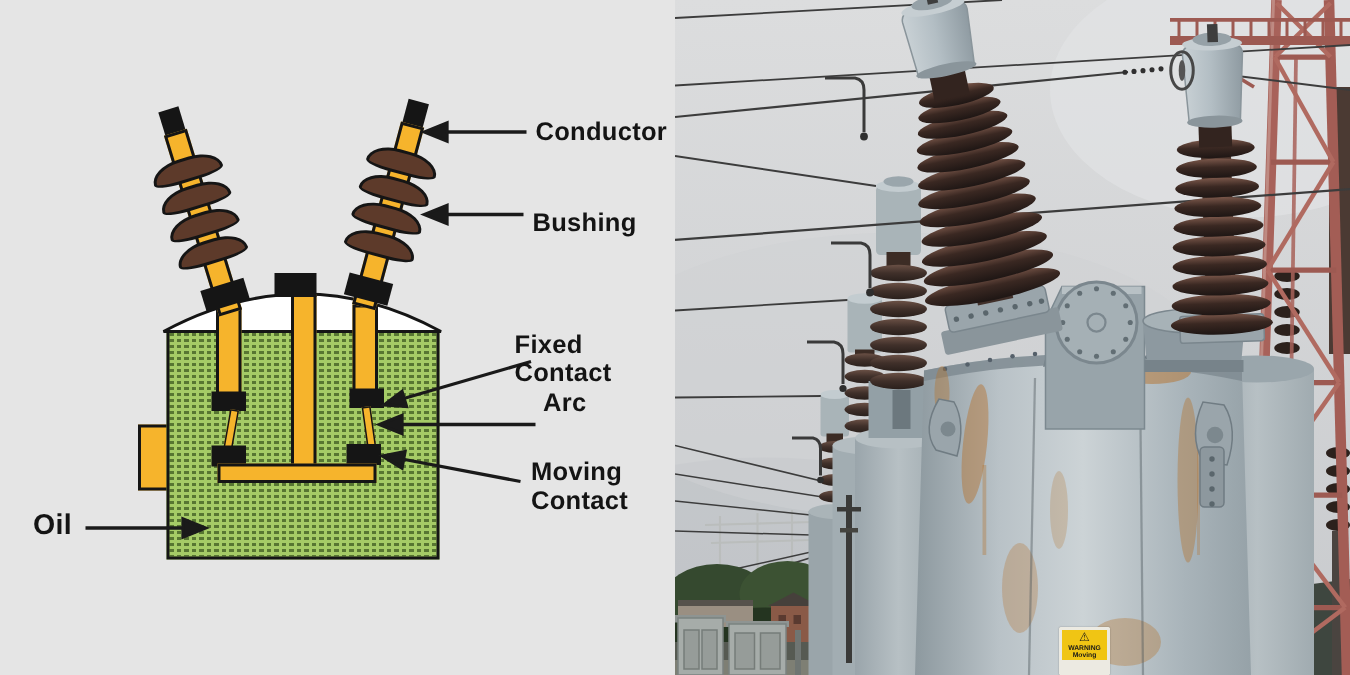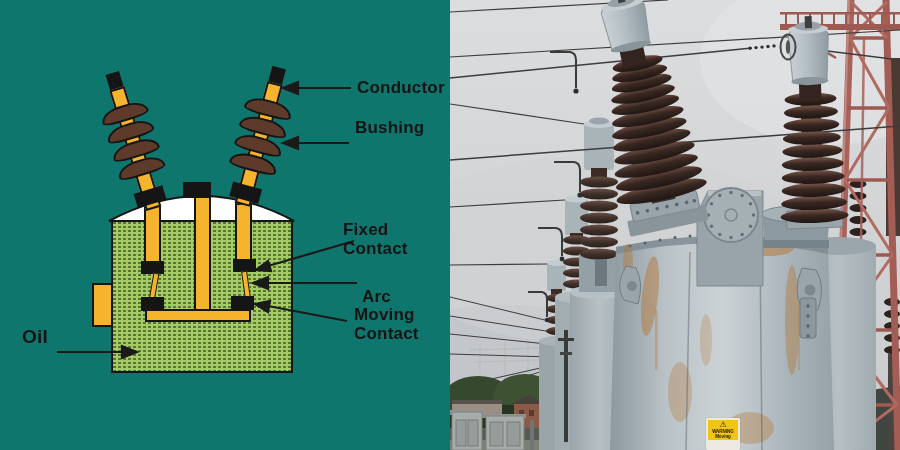--- a/index.html
+++ b/index.html
@@ -1,20 +1,20 @@
 <!DOCTYPE html>
 <html><head>
 <meta charset="utf-8">
 <style>
   html,body{margin:0;padding:0;background:#fff;}
   *{box-sizing:border-box;}
   .stage{position:relative;width:900px;height:450px;overflow:hidden;background:#fff;
          font-family:"Liberation Sans",sans-serif;}
   
-  .diagram{position:absolute;left:0;top:0;width:450px;height:450px;background:#0f766e;}
+  .diagram{position:absolute;left:0;top:0;width:450px;height:450px;background:#e5e5e5;}
   .abs{position:absolute;}
   .tank{left:111px;top:220px;width:182px;height:153px;border:2px solid #151515;
         background-color:#a5cb66;
         background-image:
           repeating-linear-gradient(90deg, rgba(165,203,102,0) 0 3px, #a5cb66 3px 5px),
           repeating-linear-gradient(180deg, rgba(40,66,18,.62) 0 2px, rgba(40,66,18,0) 2px 4px);}
   .side-box{left:92px;top:283px;width:22px;height:44px;background:#f6b42c;border:2px solid #151515;}
   .rod{background:#f6b42c;border:2px solid #151515;}
   .blackpart{background:#151515;}
   .central-rod{left:194px;top:196px;width:17px;height:120px;}
@@ -105,31 +105,31 @@
         <line x1="357" y1="283" x2="266" y2="283"></line>
         <polygon points="253,283 268,277 268,289"></polygon>
         <line x1="347" y1="321" x2="268" y2="306"></line>
         <polygon points="255,304 270,301 268,312"></polygon>
         <line x1="57" y1="352" x2="124" y2="352"></line>
         <polygon points="137,352 122,346 122,358"></polygon>
       </g>
     </svg>
 
     <div class="lbl" style="left:357px;top:79px">Conductor</div>
-    <div class="lbl" style="left:355px;top:119px">Bushing</div>
+    <div class="lbl" style="left:355px;top:140px">Bushing</div>
     <div class="lbl" style="left:343px;top:221px">
       <div>Fixed</div>
       <div>Contact</div>
     </div>
-    <div class="lbl" style="left:362px;top:288px">Arc</div>
+    <div class="lbl" style="left:362px;top:260px">Arc</div>
     <div class="lbl" style="left:354px;top:306px">
       <div>Moving</div>
       <div>Contact</div>
     </div>
-    <div class="lbl oil" style="left:22px;top:327px">Oil</div>
+    <div class="lbl oil" style="left:22px;top:341px">Oil</div>
   </div>
 
   <div class="photo">
     <svg width="450" height="450" viewBox="0 0 450 450">
       <defs>
         <linearGradient id="skyG" x1="0" y1="0" x2="0" y2="1">
           <stop offset="0" stop-color="#dcddde"></stop>
             <stop offset="1" stop-color="#c8cacd"></stop>
         </linearGradient>
         <linearGradient id="tankG" x1="0" y1="0" x2="1" y2="0">

